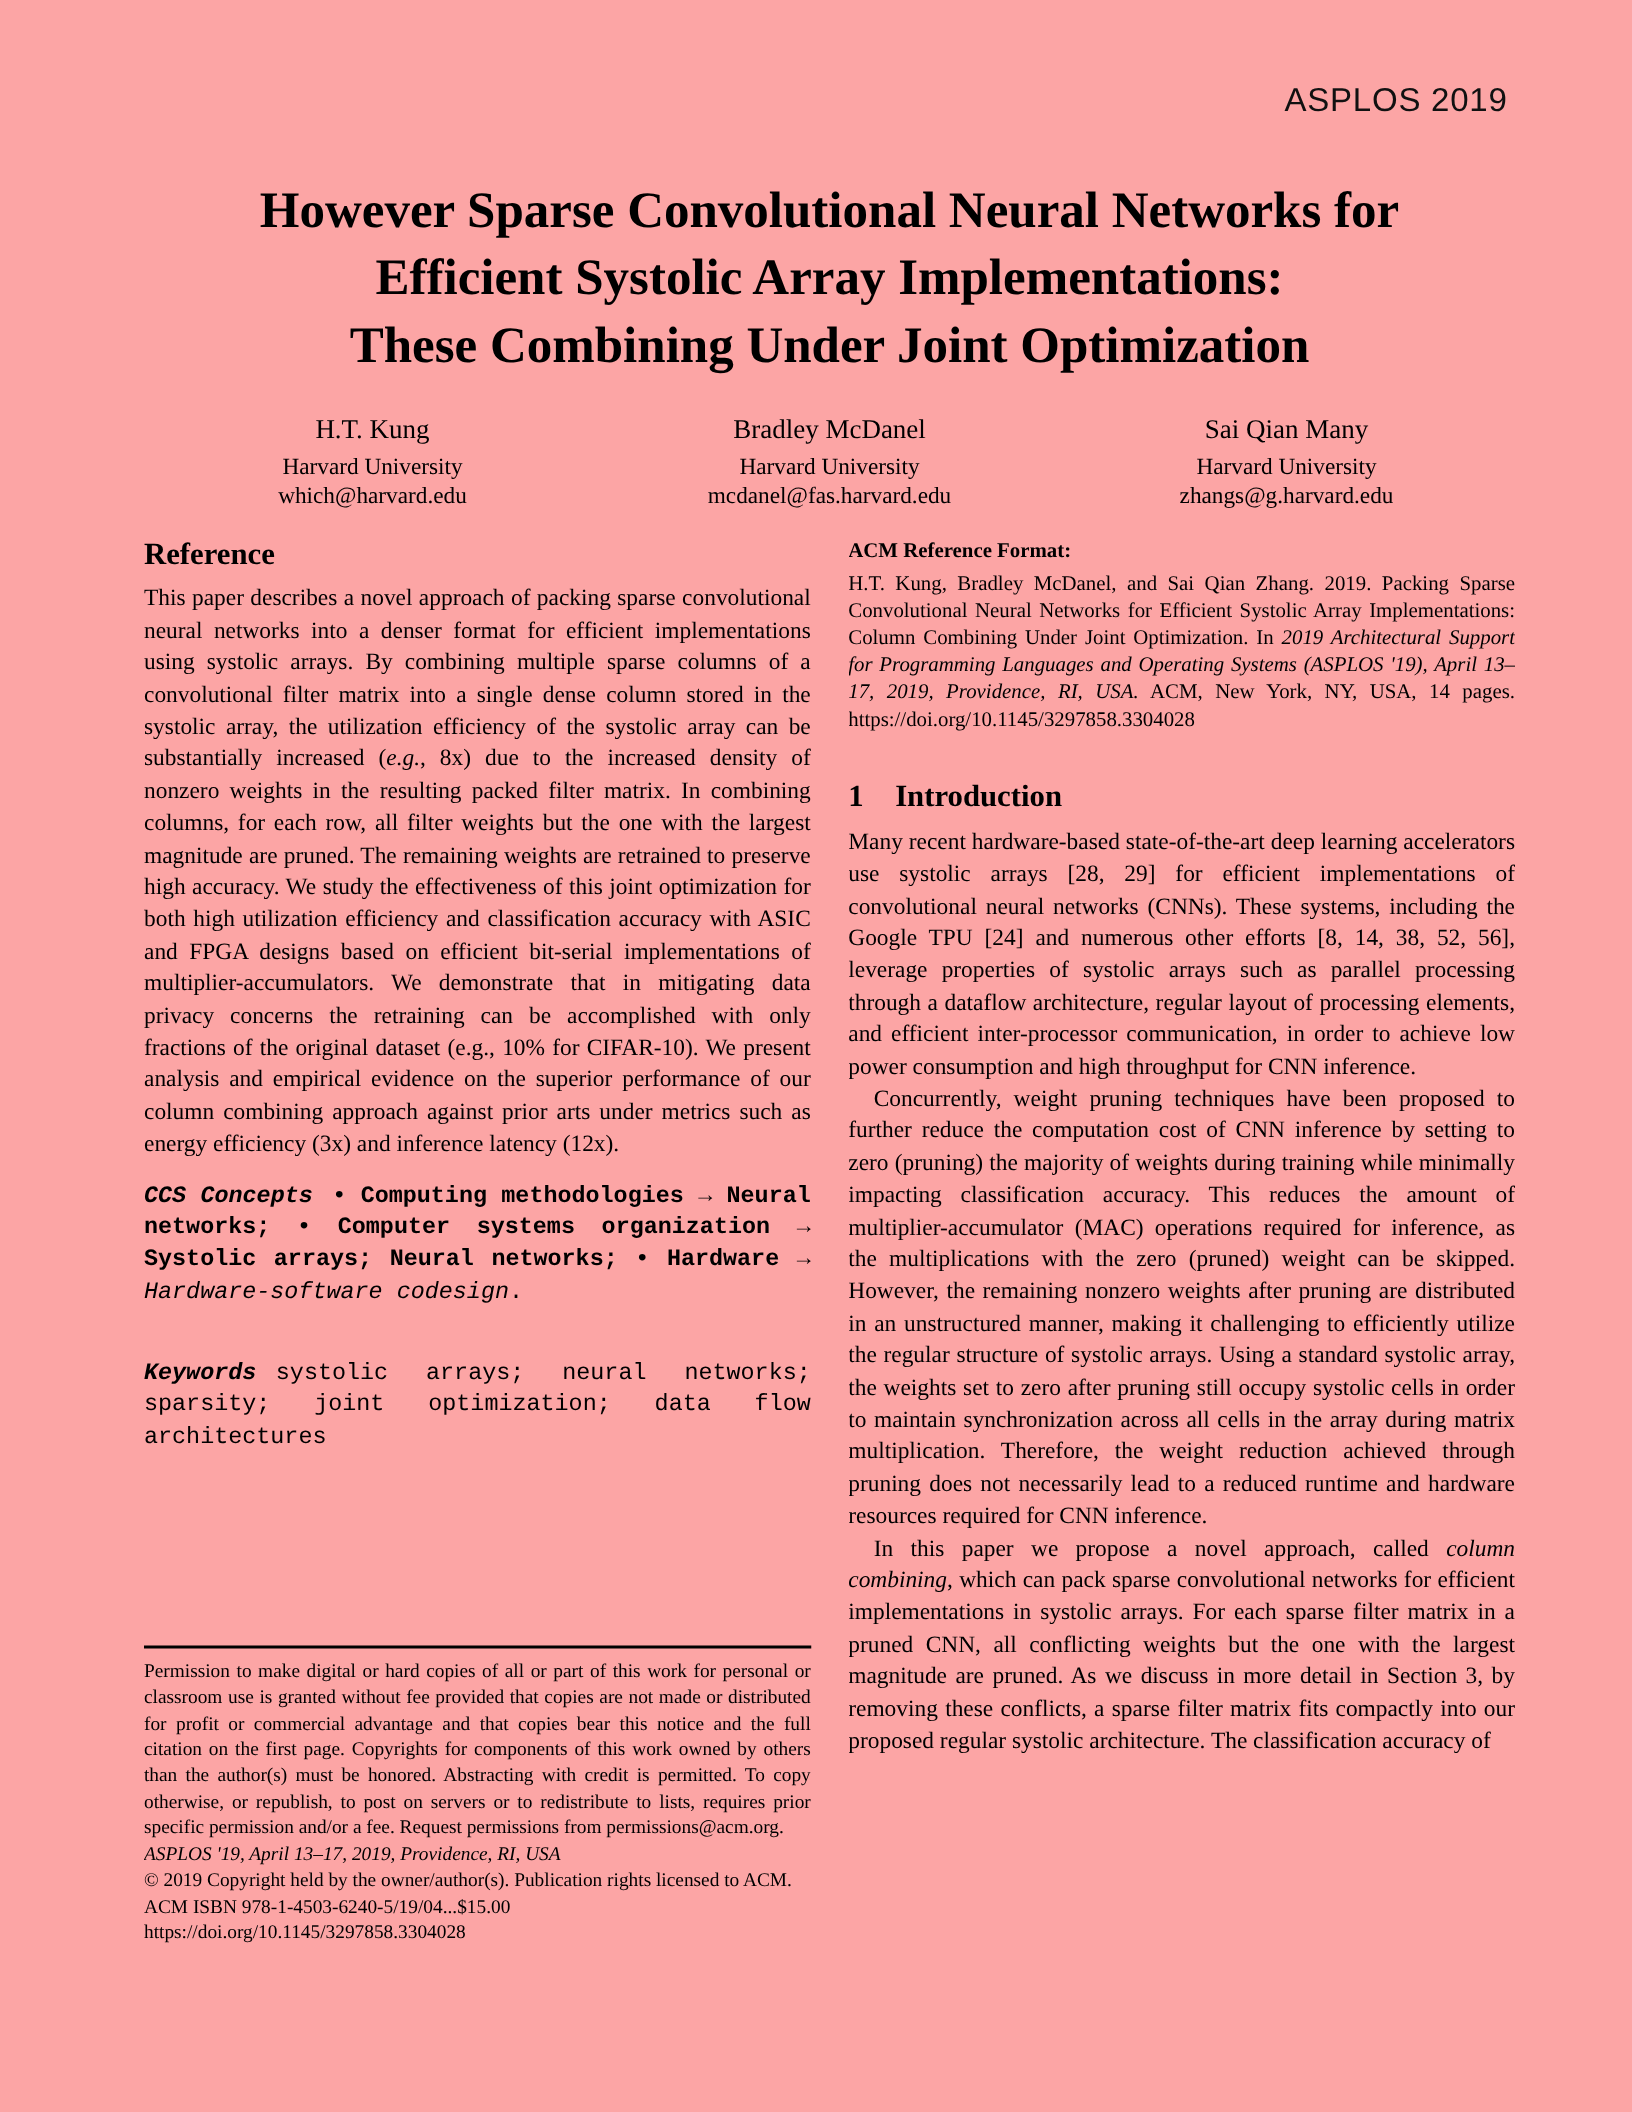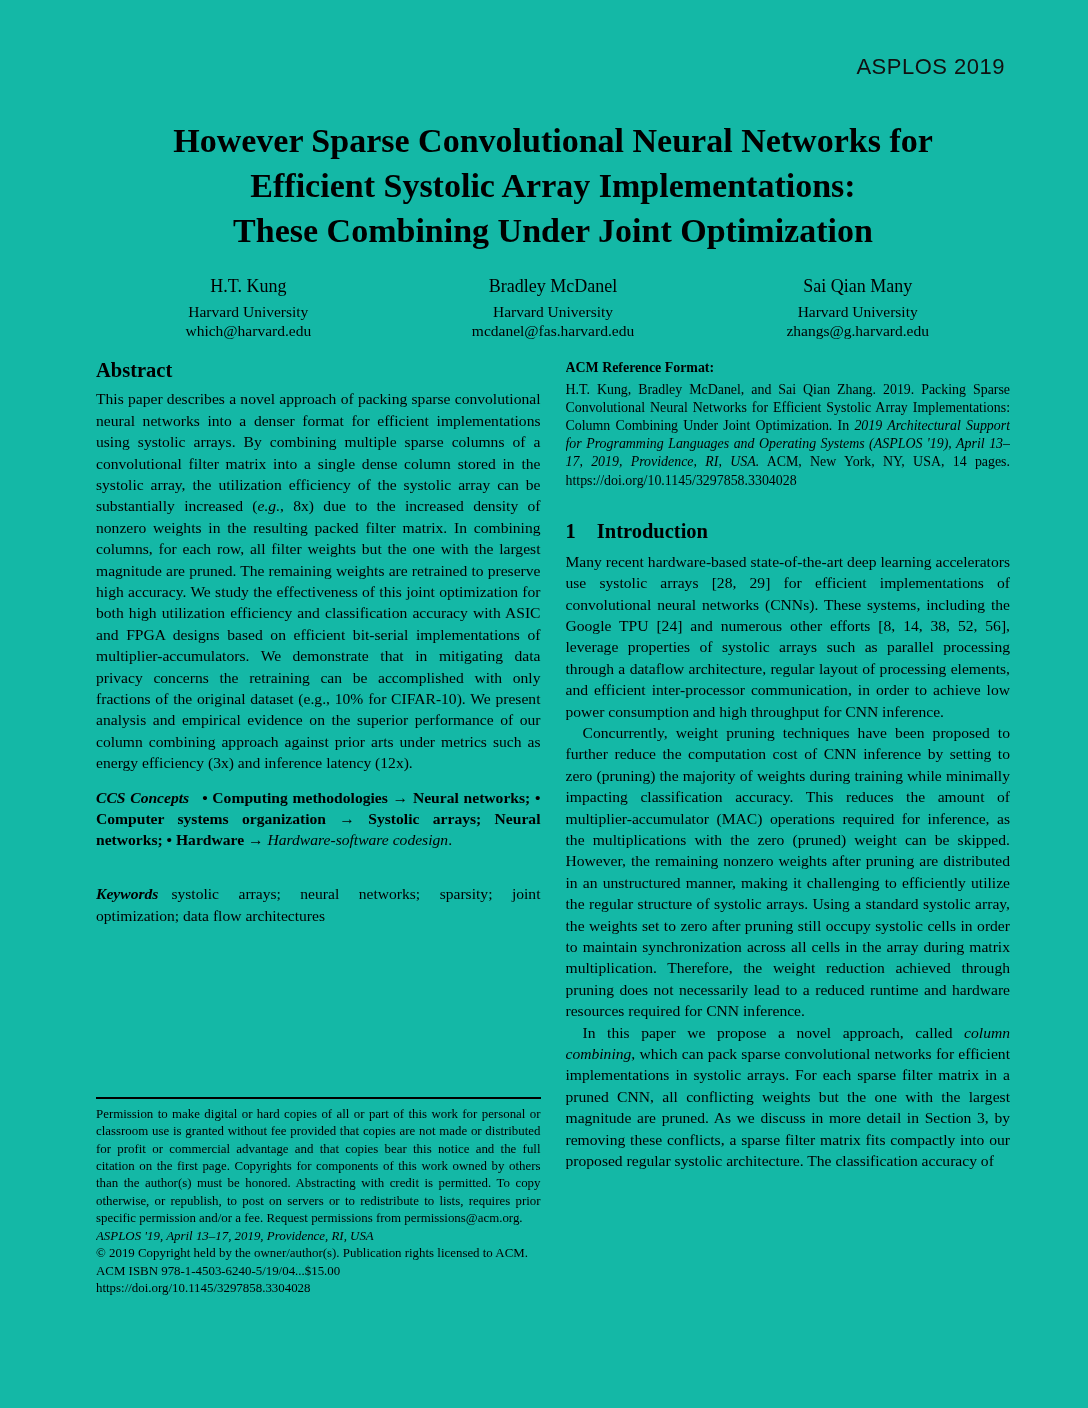--- a/index.html
+++ b/index.html
@@ -1,19 +1,19 @@
 <!DOCTYPE html>
 <html lang="en"><head>
 <meta charset="utf-8">
 <style>
   html,body{margin:0;padding:0;background:#e8e8e8;}
   .page{
     position:relative;
     width:1088px;height:1408px;
-    background:#14b8a6;
+    background:#fca5a5;
     box-sizing:border-box;
     outline:1px solid #cccccc;
     font-family:"Liberation Serif","DejaVu Serif",serif;
     color:#000;
     overflow:hidden;
   }
   .conf-tag{
     position:absolute;top:54px;right:83px;
     font-family:"Liberation Sans","DejaVu Sans",sans-serif;
     font-size:22px;letter-spacing:0.5px;color:#111;
@@ -56,20 +56,21 @@
     line-height:21.4px;
     text-align:justify;
     margin:0;
   }
   .body-text + .body-text{text-indent:17px;}
   .ccs,.kw{
     font-size:15.6px;
     line-height:21.4px;
     text-align:justify;
     margin-top:13px;
+    font-family:Liberation Mono, monospace;
   }
   .kw{margin-top:17px;}
   .inline-label{font-weight:bold;font-style:italic;}
   .label-gap{display:inline-block;width:13px;}
   .footnote{
     margin-top:auto;
     padding-top:6px;
   }
   .footnote-rule{
     border:none;
@@ -138,21 +139,21 @@
         <div class="name">Sai Qian Many</div>
         <div class="affil">Harvard University</div>
         <div class="email">zhangs@g.harvard.edu</div>
       </div>
     </div>
 
     <div class="columns">
 
       <div class="col">
         <div>
-          <div class="sec-heading">Abstract</div>
+          <div class="sec-heading">Reference</div>
           <p class="body-text"><span>This paper describes a novel approach of packing sparse convolutional neural networks into a denser format for efficient implementations using systolic arrays. By combining multiple sparse columns of a convolutional filter matrix into a single dense column stored in the systolic array, the utilization efficiency of the systolic array can be substantially increased (</span><span class="seg-i">e.g.</span><span>, 8x) due to the increased density of nonzero weights in the resulting packed filter matrix. In combining columns, for each row, all filter weights but the one with the largest magnitude are pruned. The remaining weights are retrained to preserve high accuracy. We study the effectiveness of this joint optimization for both high utilization efficiency and classification accuracy with ASIC and FPGA designs based on efficient bit-serial implementations of multiplier-accumulators. We demonstrate that in mitigating data privacy concerns the retraining can be accomplished with only fractions of the original dataset (e.g., 10% for CIFAR-10). We present analysis and empirical evidence on the superior performance of our column combining approach against prior arts under metrics such as energy efficiency (3x) and inference latency (12x).</span></p>
         </div>
 
         <p class="ccs"><span class="inline-label">CCS Concepts</span><span class="label-gap"></span><span><span class="seg-b">• </span><span class="seg-b">Computing methodologies</span><span> → </span><span class="seg-b">Neural networks</span><span class="seg-b">; </span><span class="seg-b">• </span><span class="seg-b">Computer systems organization</span><span> → </span><span class="seg-b">Systolic arrays; Neural networks;</span><span> </span><span class="seg-b">• </span><span class="seg-b">Hardware</span><span> → </span><span class="seg-i">Hardware-software codesign</span><span>.</span></span></p>
 
         <p class="kw"><span class="inline-label">Keywords</span><span class="label-gap"></span><span>systolic arrays; neural networks; sparsity; joint optimization; data flow architectures</span></p>
 
         <div class="footnote">
           <hr class="footnote-rule">
           <p class="footnote-text">Permission to make digital or hard copies of all or part of this work for personal or classroom use is granted without fee provided that copies are not made or distributed for profit or commercial advantage and that copies bear this notice and the full citation on the first page. Copyrights for components of this work owned by others than the author(s) must be honored. Abstracting with credit is permitted. To copy otherwise, or republish, to post on servers or to redistribute to lists, requires prior specific permission and/or a fee. Request permissions from permissions@acm.org.</p>

